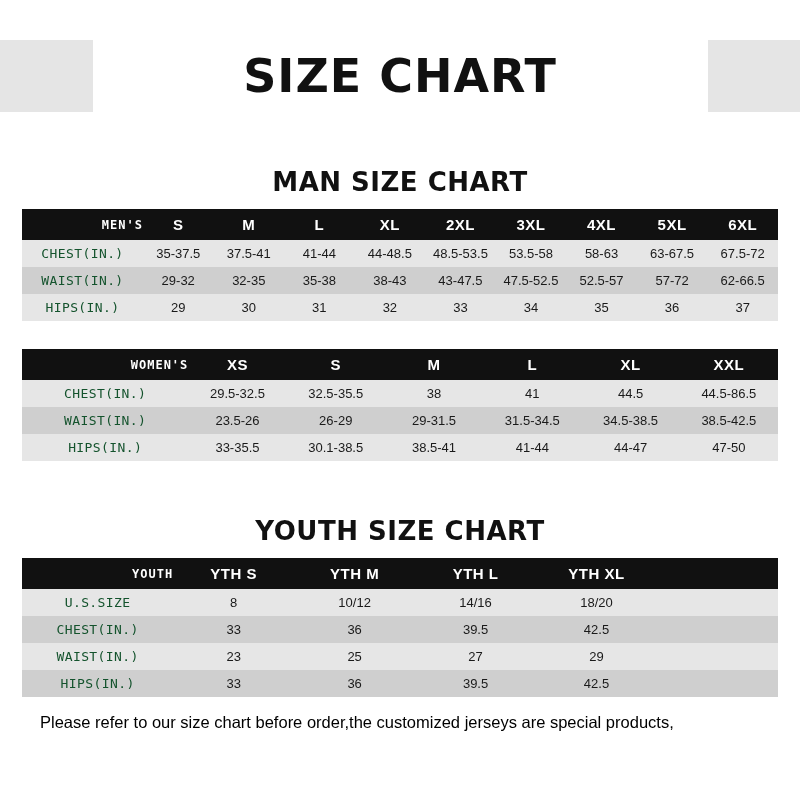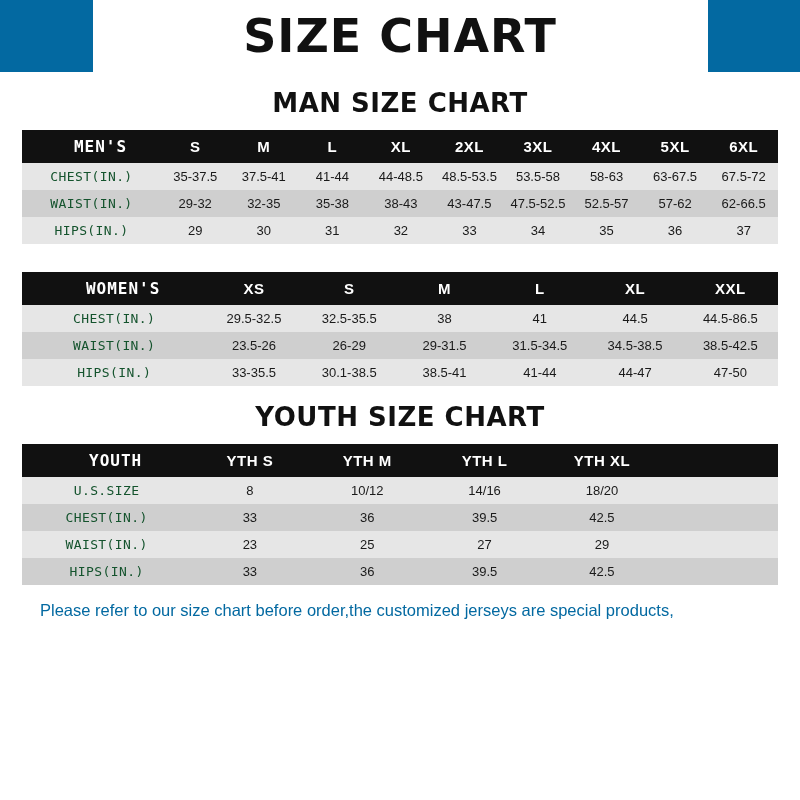--- a/index.html
+++ b/index.html
@@ -17,24 +17,25 @@
     position: relative;
     width: 800px;
     height: 800px;
     background: #ffffff;
     box-sizing: border-box;
   }
   
   .banner {
     position: relative;
     height: 72px;
-    background: #0369a1;
+    background: #e5e5e5;
     display: flex;
     align-items: center;
     justify-content: center;
+    margin-top: 40px;
   }
   .banner-inner {
     background: #ffffff;
     width: 615px;
     height: 72px;
     display: flex;
     align-items: center;
     justify-content: center;
   }
   .banner-title {
@@ -50,20 +51,21 @@
     padding: 0 22px;
     box-sizing: border-box;
   }
   .section-title {
     text-align: center;
     font-family: "DejaVu Sans", sans-serif;
     font-weight: bold;
     font-size: 26px;
     color: #111111;
     letter-spacing: 0.5px;
+    margin-top: 39px;
   }
   table.chart {
     width: 100%;
     border-collapse: collapse;
     table-layout: fixed;
   }
   table.chart th, table.chart td {
     text-align: center;
     vertical-align: middle;
     font-family: "Liberation Sans", sans-serif;
@@ -74,24 +76,23 @@
   }
   table.chart thead th {
     color: #ffffff;
     font-weight: bold;
     font-size: 15px;
     padding: 7px 0;
     letter-spacing: 0.5px;
   }
   table.chart thead th.rowlabel {
     font-family: "DejaVu Sans Mono", monospace;
-    font-size: 16px;
+    font-size: 12px;
     letter-spacing: 1px;
-    text-align: center;
-    padding-left: 18px;
+    text-align: right;
   }
   table.chart tbody td {
     font-size: 13px;
     color: #1a1a1a;
     padding: 6px 0;
   }
   table.chart tbody td.rowlabel {
     font-family: "DejaVu Sans Mono", monospace;
     font-size: 13px;
     letter-spacing: 0.4px;
@@ -111,21 +112,21 @@
   .youth-tbl thead th { font-size: 15px; }
   .youth-tbl tbody td { font-size: 14px; }
   .youth-tbl tbody td.rowlabel { font-size: 14px; }
   .spacer-12 { height: 12px; }
   .spacer-16 { height: 16px; }
 
   
   .footer-note {
     margin-top: 14px;
     padding: 0 18px;
-    color: #0369a1;
+    color: #000000;
     font-family: "Liberation Sans", sans-serif;
     font-size: 16.5px;
     line-height: 1.45;
     text-align: left;
   }
   .footer-note div { white-space: nowrap; }
 </style>
 </head>
 <body>
 
@@ -172,21 +173,21 @@
         </tr>
         <tr class="band-dark">
           <td class="rowlabel">WAIST(IN.)</td>
           <td>29-32</td>
           <td>32-35</td>
           <td>35-38</td>
           <td>38-43</td>
           <td>43-47.5</td>
           <td>47.5-52.5</td>
           <td>52.5-57</td>
-          <td>57-62</td>
+          <td>57-72</td>
           <td>62-66.5</td>
         </tr>
         <tr class="band-light">
           <td class="rowlabel">HIPS(IN.)</td>
           <td>29</td>
           <td>30</td>
           <td>31</td>
           <td>32</td>
           <td>33</td>
           <td>34</td>

